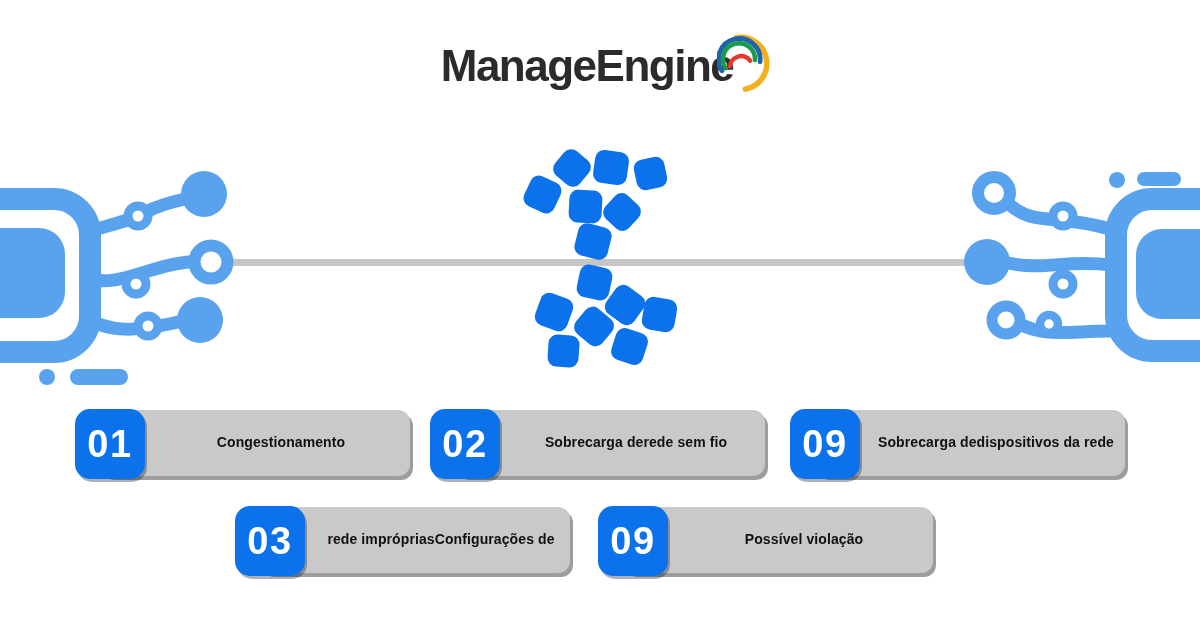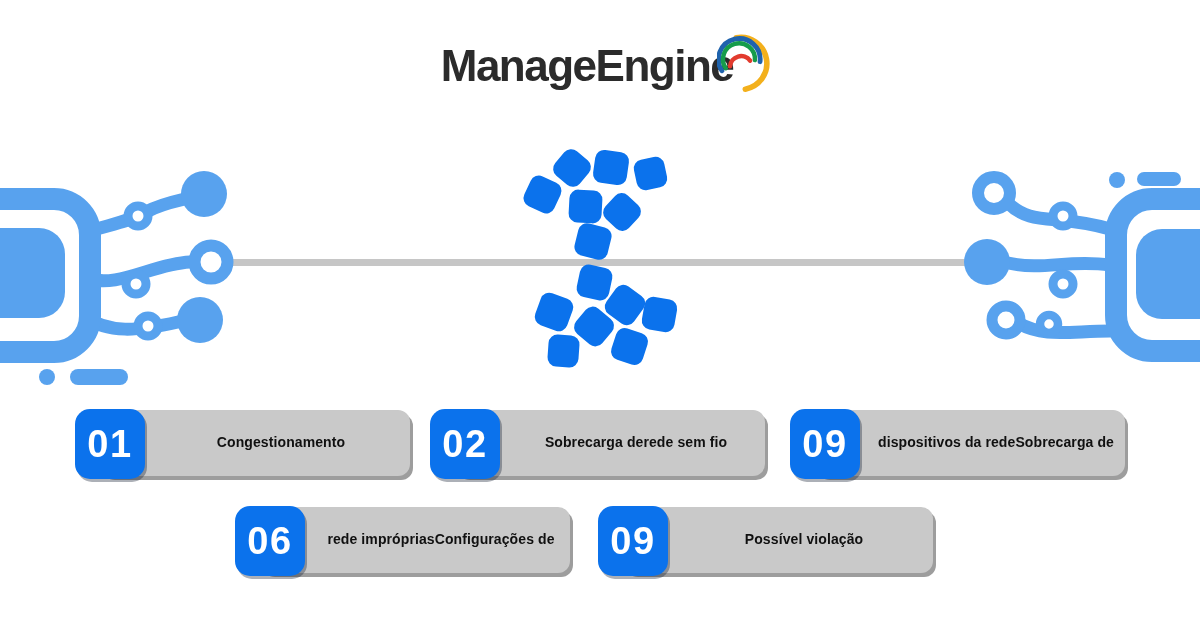--- a/index.html
+++ b/index.html
@@ -176,38 +176,38 @@
       </div>
     </div>
     <div class="badge">
       <span>02</span>
     </div>
   </div>
 
   <div class="item" style="left:790px;top:409px">
     <div class="bar">
       <div class="bar-text">
+        <span>Sobrecarga de</span>
         <span>dispositivos da rede</span>
-        <span>Sobrecarga de</span>
       </div>
     </div>
     <div class="badge">
       <span>09</span>
     </div>
   </div>
 
   <div class="item" style="left:235px;top:506px">
     <div class="bar">
       <div class="bar-text">
         <span>rede impróprias</span>
         <span>Configurações de</span>
       </div>
     </div>
     <div class="badge">
-      <span>06</span>
+      <span>03</span>
     </div>
   </div>
 
   <div class="item" style="left:598px;top:506px">
     <div class="bar">
       <div class="bar-text">
         <span>Possível violação</span>
       </div>
     </div>
     <div class="badge">

